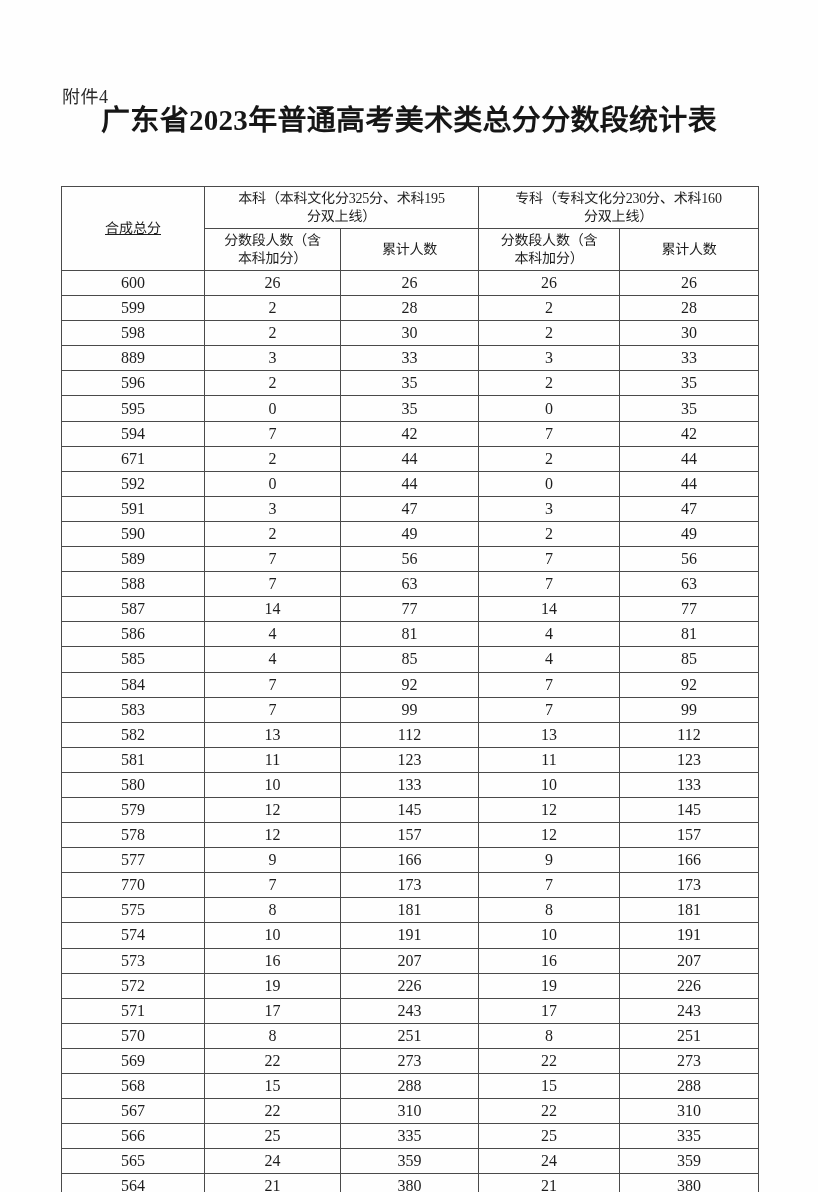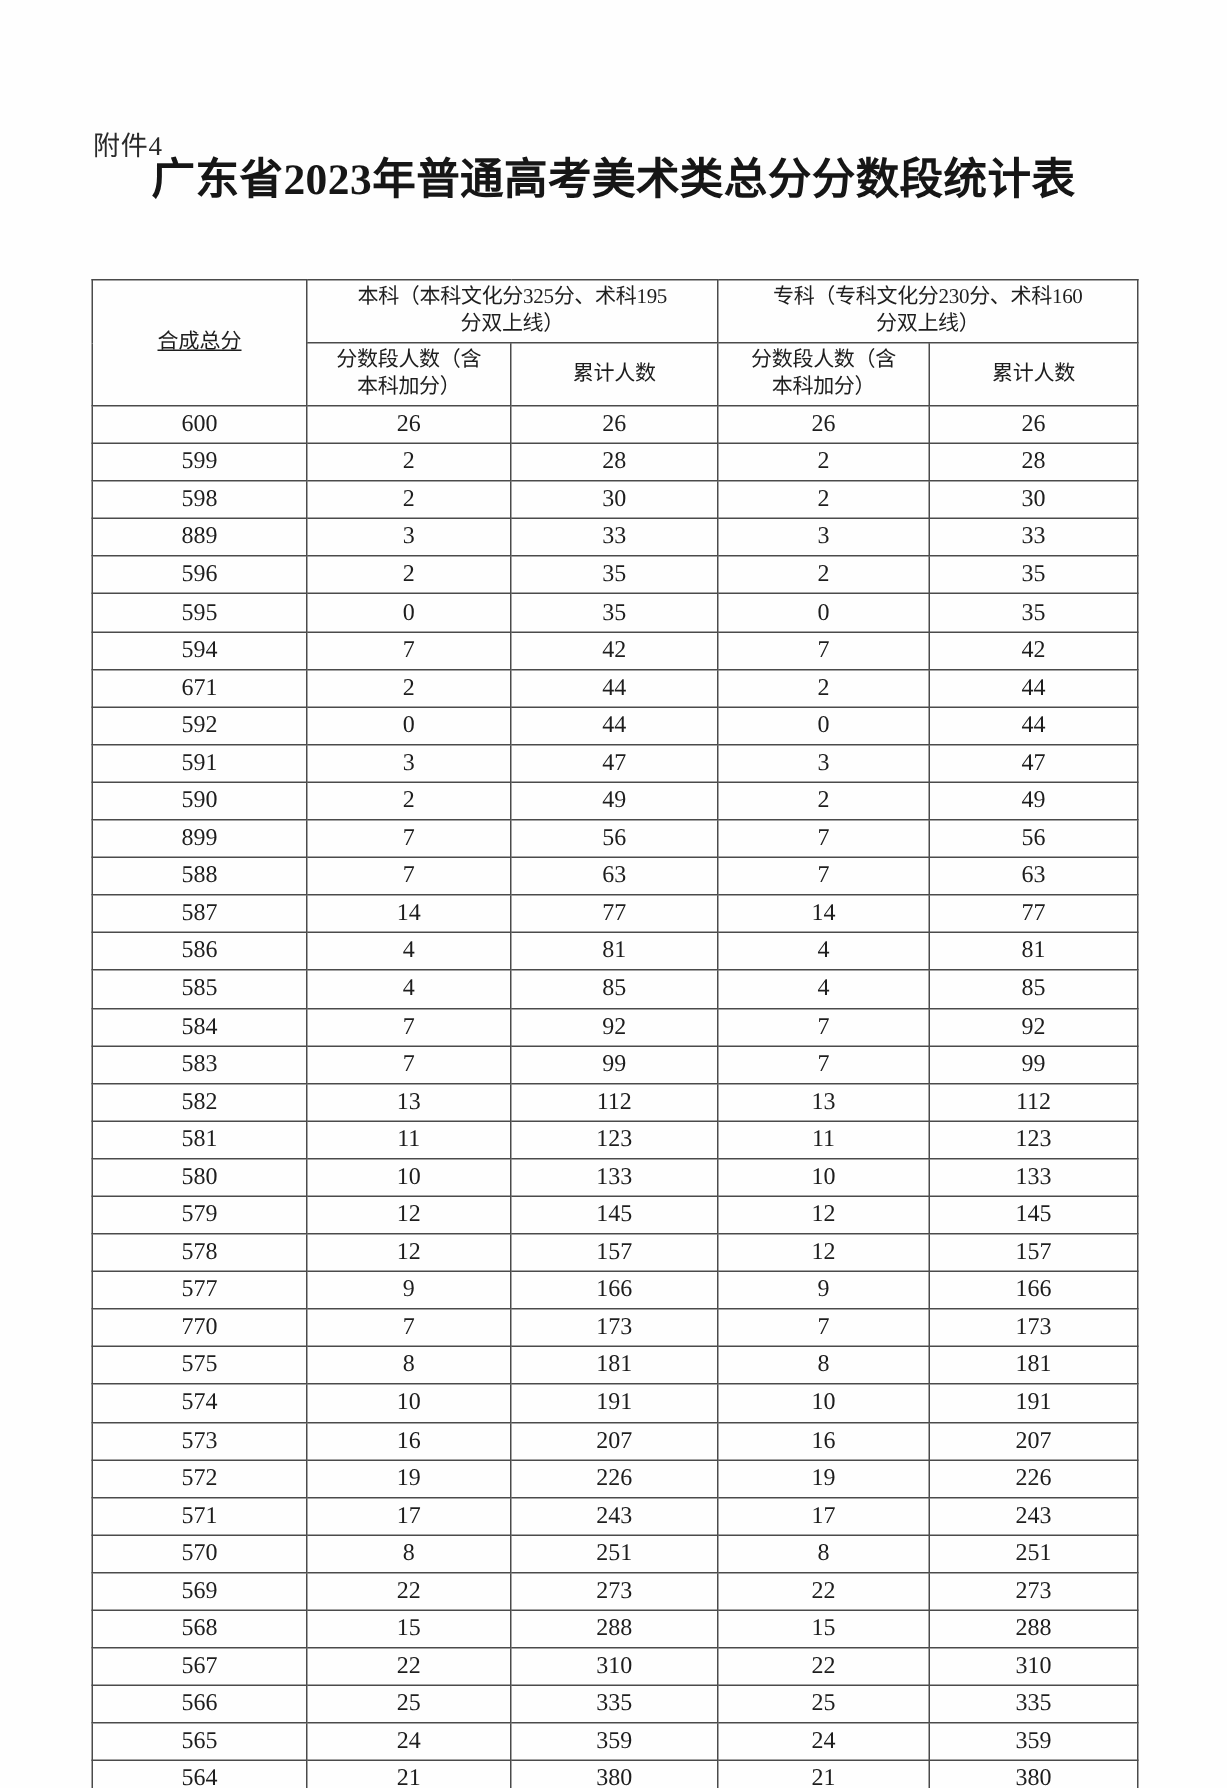--- a/index.html
+++ b/index.html
@@ -249,21 +249,21 @@
             <td class="num">47</td>
           </tr>
           <tr>
             <td class="num">590</td>
             <td class="num">2</td>
             <td class="num">49</td>
             <td class="num">2</td>
             <td class="num">49</td>
           </tr>
           <tr>
-            <td class="num">899</td>
+            <td class="num">589</td>
             <td class="num">7</td>
             <td class="num">56</td>
             <td class="num">7</td>
             <td class="num">56</td>
           </tr>
           <tr>
             <td class="num">588</td>
             <td class="num">7</td>
             <td class="num">63</td>
             <td class="num">7</td>

